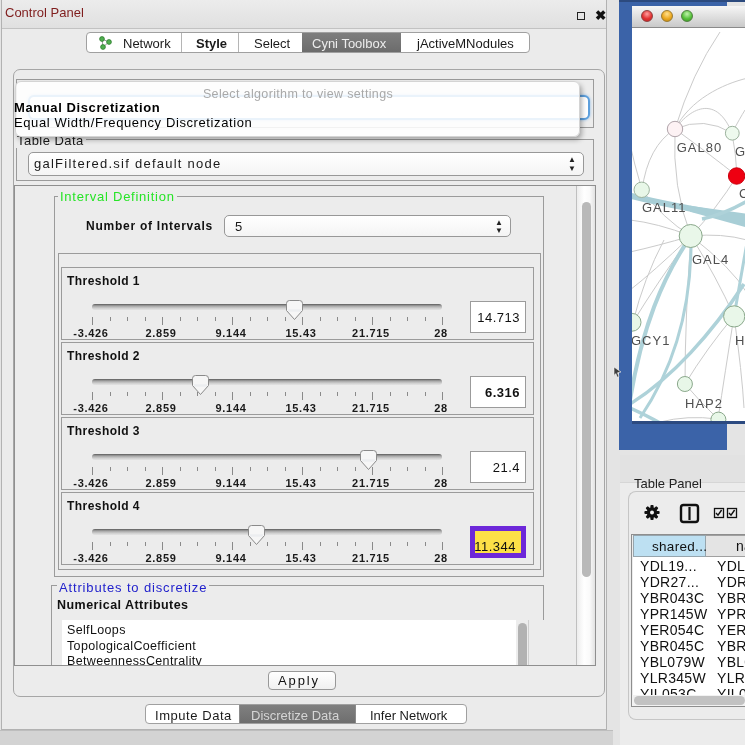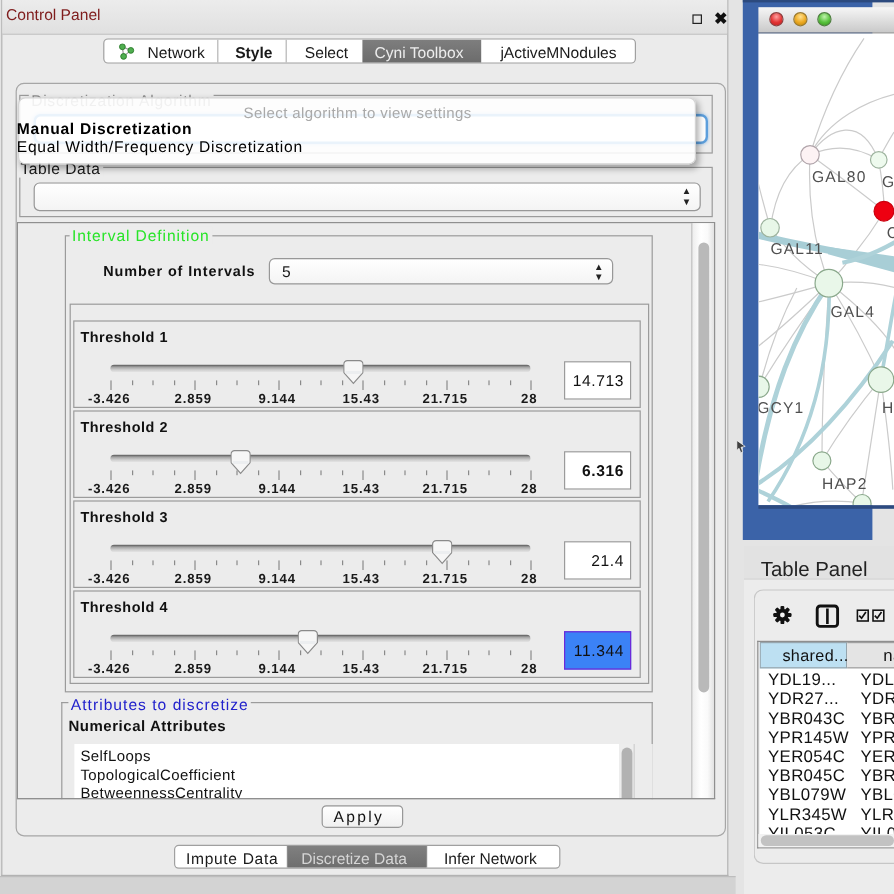--- a/index.html
+++ b/index.html
@@ -36,27 +36,27 @@
     <div class="abs" style="left:36px;top:3px;">Network</div>
     <div class="abs" style="left:109px;top:3px;font-weight:bold;">Style</div>
     <div class="abs" style="left:167px;top:3px;">Select</div>
     <div class="abs" style="left:225px;top:3px;color:#ededed;">Cyni Toolbox</div>
     <div class="abs" style="left:330px;top:3px;">jActiveMNodules</div>
   </div>
 
   <div class="abs" style="left:11px;top:69px;width:592px;height:628px;background:#ececec;border:1px solid #a6a6a6;border-radius:7px;box-sizing:border-box;"></div>
 
   <div class="gbox" style="left:14px;top:79px;width:578px;height:49px;"></div>
-  <div class="grouplab" style="left:22px;top:76px;color:#8e8e8e;background:#ececec;padding:0 2px;letter-spacing:0.6px;">Discretization Algorithm</div>
 
   <div class="abs" style="left:26px;top:95px;width:562px;height:25px;background:#fff;border:2px solid #5d9fdc;border-radius:6px;box-shadow:0 0 3px #86b8e8;box-sizing:border-box;"></div>
 
   <div class="gbox" style="left:14px;top:139px;width:578px;height:42px;"></div>
   <div class="grouplab" style="left:13px;top:133px;color:#1a1a1a;background:#ececec;padding:0 2px;letter-spacing:0.45px;">Table Data</div>
   <div class="combo" style="left:26px;top:152px;width:556px;height:24px;">
+    <div class="abs" style="left:5px;top:3px;letter-spacing:1.25px;">galFiltered.sif default node</div>
     <div class="ar" style="top:3px;">▲</div>
         <div class="ar" style="top:12px;">▼</div>
   </div>
 
   <div class="abs" style="left:12px;top:185px;width:582px;height:481px;border:1px solid #8f8f8f;background:#ececec;box-sizing:border-box;"></div>
 
   <div class="abs" style="left:574px;top:186px;width:19px;height:479px;background:linear-gradient(90deg,#ededed,#ffffff 40%,#fafafa 70%,#e2e2e2);border-left:1px solid #c0c0c0;box-sizing:border-box;"></div>
   <div class="abs" style="left:580px;top:202px;width:9px;height:375px;background:#b9b9b9;border-radius:5px;"></div>
 
   <div class="gbox" style="left:52px;top:196px;width:490px;height:381px;"></div>
@@ -212,21 +212,21 @@
         <div class="abs" style="left:-1.0px;top:59px;width:60px;text-align:center;font-size:11px;color:#1a1a1a;font-weight:bold;letter-spacing:0.7px;">-3.426</div>
         <div class="abs" style="left:69.0px;top:59px;width:60px;text-align:center;font-size:11px;color:#1a1a1a;font-weight:bold;letter-spacing:0.7px;">2.859</div>
         <div class="abs" style="left:139.0px;top:59px;width:60px;text-align:center;font-size:11px;color:#1a1a1a;font-weight:bold;letter-spacing:0.7px;">9.144</div>
         <div class="abs" style="left:209.0px;top:59px;width:60px;text-align:center;font-size:11px;color:#1a1a1a;font-weight:bold;letter-spacing:0.7px;">15.43</div>
         <div class="abs" style="left:279.0px;top:59px;width:60px;text-align:center;font-size:11px;color:#1a1a1a;font-weight:bold;letter-spacing:0.7px;">21.715</div>
         <div class="abs" style="left:349.0px;top:59px;width:60px;text-align:center;font-size:11px;color:#1a1a1a;font-weight:bold;letter-spacing:0.7px;">28</div>
         <svg class="abs" style="left:186.0px;top:32px;" width="17" height="21">
           <path d="M3.5,0.5 h10 a3,3 0 0 1 3,3 v7 l-8,9 l-8,-9 v-7 a3,3 0 0 1 3,-3 z" fill="#f6f6f6" stroke="#8a8a8a" stroke-width="1"></path>
           <path d="M2,10.5 h13" stroke="#eceef0" stroke-width="2.5"></path>
         </svg>
-        <div class="abs" style="left:408px;top:33px;width:56px;height:32px;background:#3b82f6;border:1px solid #6d28d9;box-sizing:border-box;padding-left:16px;">
+        <div class="abs" style="left:408px;top:33px;width:56px;height:32px;background:#fde047;border:5px solid #6d28d9;box-sizing:border-box;padding-left:16px;">
           <div class="abs" style="right:5px;top:8px;font-size:13px;letter-spacing:0.5px;color:#111;">11.344</div>
         </div>
       </div>
 
   <div class="gbox" style="left:49px;top:585px;width:493px;height:81px;border-bottom:none;"></div>
   <div class="grouplab" style="left:55px;top:580px;color:#2222cc;background:#ececec;padding:0 2px;letter-spacing:0.85px;">Attributes to discretize</div>
   <div class="abs bold" style="left:55px;top:598px;font-size:12.5px;letter-spacing:0.45px;color:#111;">Numerical Attributes</div>
   <div class="abs" style="left:60px;top:620px;width:454px;height:45px;background:#fff;overflow:hidden;font-size:12.5px;color:#111;">
     <div style="padding:3px 0 0 5px;line-height:15.5px;letter-spacing:0.35px;">SelfLoops<br>TopologicalCoefficient<br>BetweennessCentrality</div>
   </div>
@@ -312,21 +312,21 @@
       <text x="-1" y="316.5" font-family="Liberation Sans, sans-serif" font-size="13" letter-spacing="1" fill="#4f4f4f">GCY1</text>
       <text x="103" y="316.5" font-family="Liberation Sans, sans-serif" font-size="13" letter-spacing="1" fill="#4f4f4f">H</text>
       <text x="53" y="379.5" font-family="Liberation Sans, sans-serif" font-size="13" letter-spacing="1" fill="#4f4f4f">HAP2</text>
     </svg>
   </div>
   <div class="abs" style="left:13px;top:421px;width:113px;height:3px;background:#2c4a80;"></div>
 </div>
 
 <div class="abs" id="tabledock" style="left:620px;top:455px;width:125px;height:290px;background:#ececec;">
   <div class="abs" style="left:0;top:0;width:125px;height:27px;background:#e2e2e2;border-bottom:1px solid #d6d6d6;"></div>
-  <div class="abs" style="left:14px;top:10px;font-size:17px;color:#222;">Table Panel</div>
+  <div class="abs" style="left:14px;top:21px;font-size:13px;color:#222;">Table Panel</div>
 
   <div class="abs" style="left:8px;top:36px;width:117px;height:229px;background:#ececec;border:1px solid #c6c6c6;border-radius:8px 0 0 8px;border-right:none;box-sizing:border-box;"></div>
   <div class="abs" style="left:11px;top:79px;width:114px;height:173px;border:1px solid #8e8e8e;border-right:none;box-sizing:border-box;"></div>
 
   <svg class="abs" style="left:8px;top:36px;" width="117" height="40">
     <g transform="translate(24,21.5)">
           <circle r="5.2" fill="#111"></circle>
           <circle r="2" fill="#f4f4f4"></circle>
           <rect x="-1.6" y="-7.6" width="3.2" height="4" rx="1" fill="#111" transform="rotate(0)"></rect>
           <rect x="-1.6" y="-7.6" width="3.2" height="4" rx="1" fill="#111" transform="rotate(45)"></rect>

